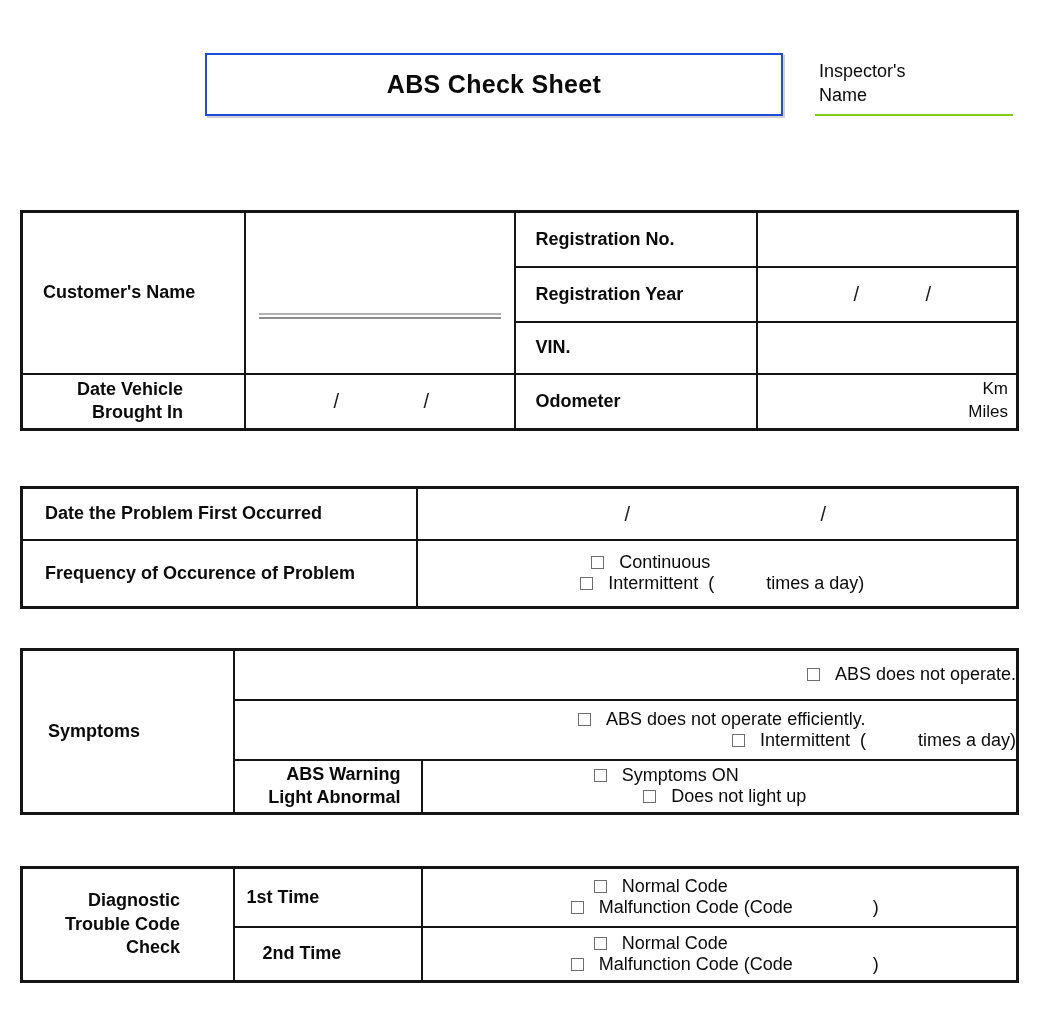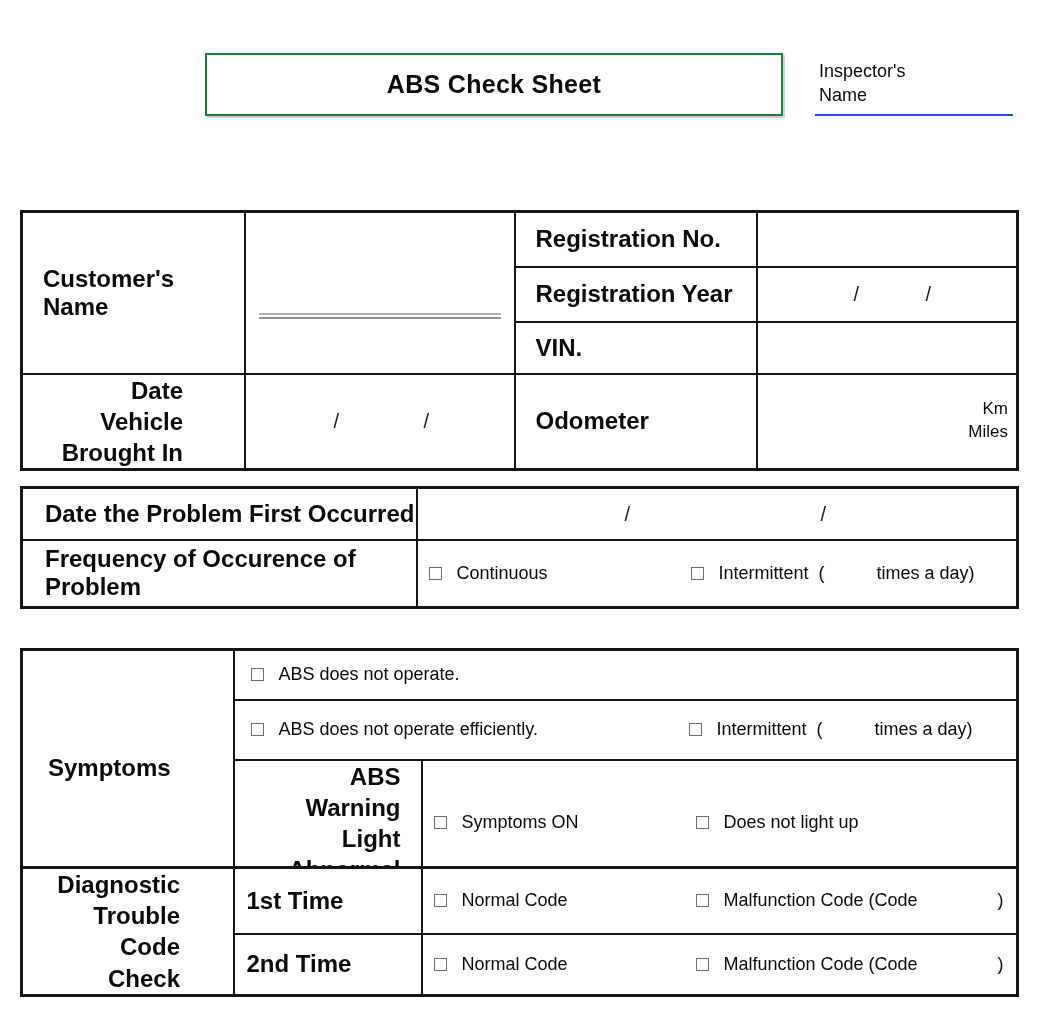--- a/index.html
+++ b/index.html
@@ -6,42 +6,42 @@
   html,body { background:#ffffff; }
   body {
     width:1050px; height:1032px; position:relative;
     font-family:"Liberation Sans", sans-serif; color:#0b0b0b;
   }
   .page { position:absolute; inset:0; background:#fff; }
 
   
   .title-box {
     position:absolute; left:205px; top:53px; width:578px; height:63px;
-    border:2px solid #15803d; background:#fff;
+    border:2px solid #1d4ed8; background:#fff;
     display:flex; align-items:center; justify-content:center;
     box-shadow:2px 2px 0 rgba(0,0,0,0.18);
   }
   .title-box .title { font-size:25px; font-weight:bold; letter-spacing:0.3px; }
   .inspector {
     position:absolute; left:815px; top:60px; width:198px; height:56px;
-    border-bottom:2px solid #1d4ed8;
+    border-bottom:2px solid #84cc16;
   }
   .inspector .ins-label {
     display:block; padding-left:4px; max-width:120px;
     font-size:18px; line-height:1.32;
   }
 
   
   table.tbl {
     position:absolute; left:20px; width:996px;
     border-collapse:collapse; table-layout:fixed;
     border:3px solid #151515;
   }
   .tbl td { border:2px solid #151515; vertical-align:middle; background:#fff; }
-  .lbl { font-weight:bold; font-size:24px; padding-left:20px; }
+  .lbl { font-weight:bold; font-size:18px; padding-left:20px; }
   .wrap { display:inline-block; line-height:1.3;text-align:right; }
 
   .t1 { top:210px; }
   .t2 { top:486px; }
   .t3 { top:648px; }
   .t4 { top:866px; }
 
   
   .val { position:relative; }
   .sl { position:absolute; top:50%; transform:translateY(-50%); font-size:20px; color:#1a1a1a; }
@@ -50,22 +50,22 @@
   .sig-cell { position:relative; }
   .sigline {
     position:absolute; left:13px; right:13px; top:100px; height:6px;
     border-top:2px solid #b2b2b2; border-bottom:2px solid #8d8d8d;
   }
 
   
   .units { text-align:right; padding-right:8px; font-size:17px; line-height:1.35; }
 
   
-  .optrow { display:flex; align-items:center; padding-left:11px; }
-  .optrow.deep { padding-left:16px; }
+  .optrow { display:flex; align-items:center; padding-left:11px;flex-direction:column; }
+  .optrow.deep { padding-left:16px;align-items:flex-end; }
   .opt { display:inline-flex; align-items:center; font-size:18px; }
   .opt.first { width:262px; }
   .opt.wide { width:438px; }
   .cb {
     width:13px; height:13px; flex:none;
     border:1.5px solid #6e6e6e; background:#fff; margin-right:15px;
   }
   .opt-suffix { margin-left:52px; }
   .opt-suffix.paren { margin-left:80px; }
 </style>
@@ -230,21 +230,21 @@
           </span>
           <span class="opt">
             <span class="cb"></span>
             <span>Malfunction Code (Code</span>
             <span class="opt-suffix paren">)</span>
           </span>
         </div>
       </td>
     </tr>
     <tr style="height:55px">
-      <td class="lbl" style="padding-left:12px">2nd Time</td>
+      <td class="lbl" style="padding-left:28px">2nd Time</td>
       <td>
         <div class="optrow">
           <span class="opt first">
             <span class="cb"></span>
             <span>Normal Code</span>
           </span>
           <span class="opt">
             <span class="cb"></span>
             <span>Malfunction Code (Code</span>
             <span class="opt-suffix paren">)</span>

